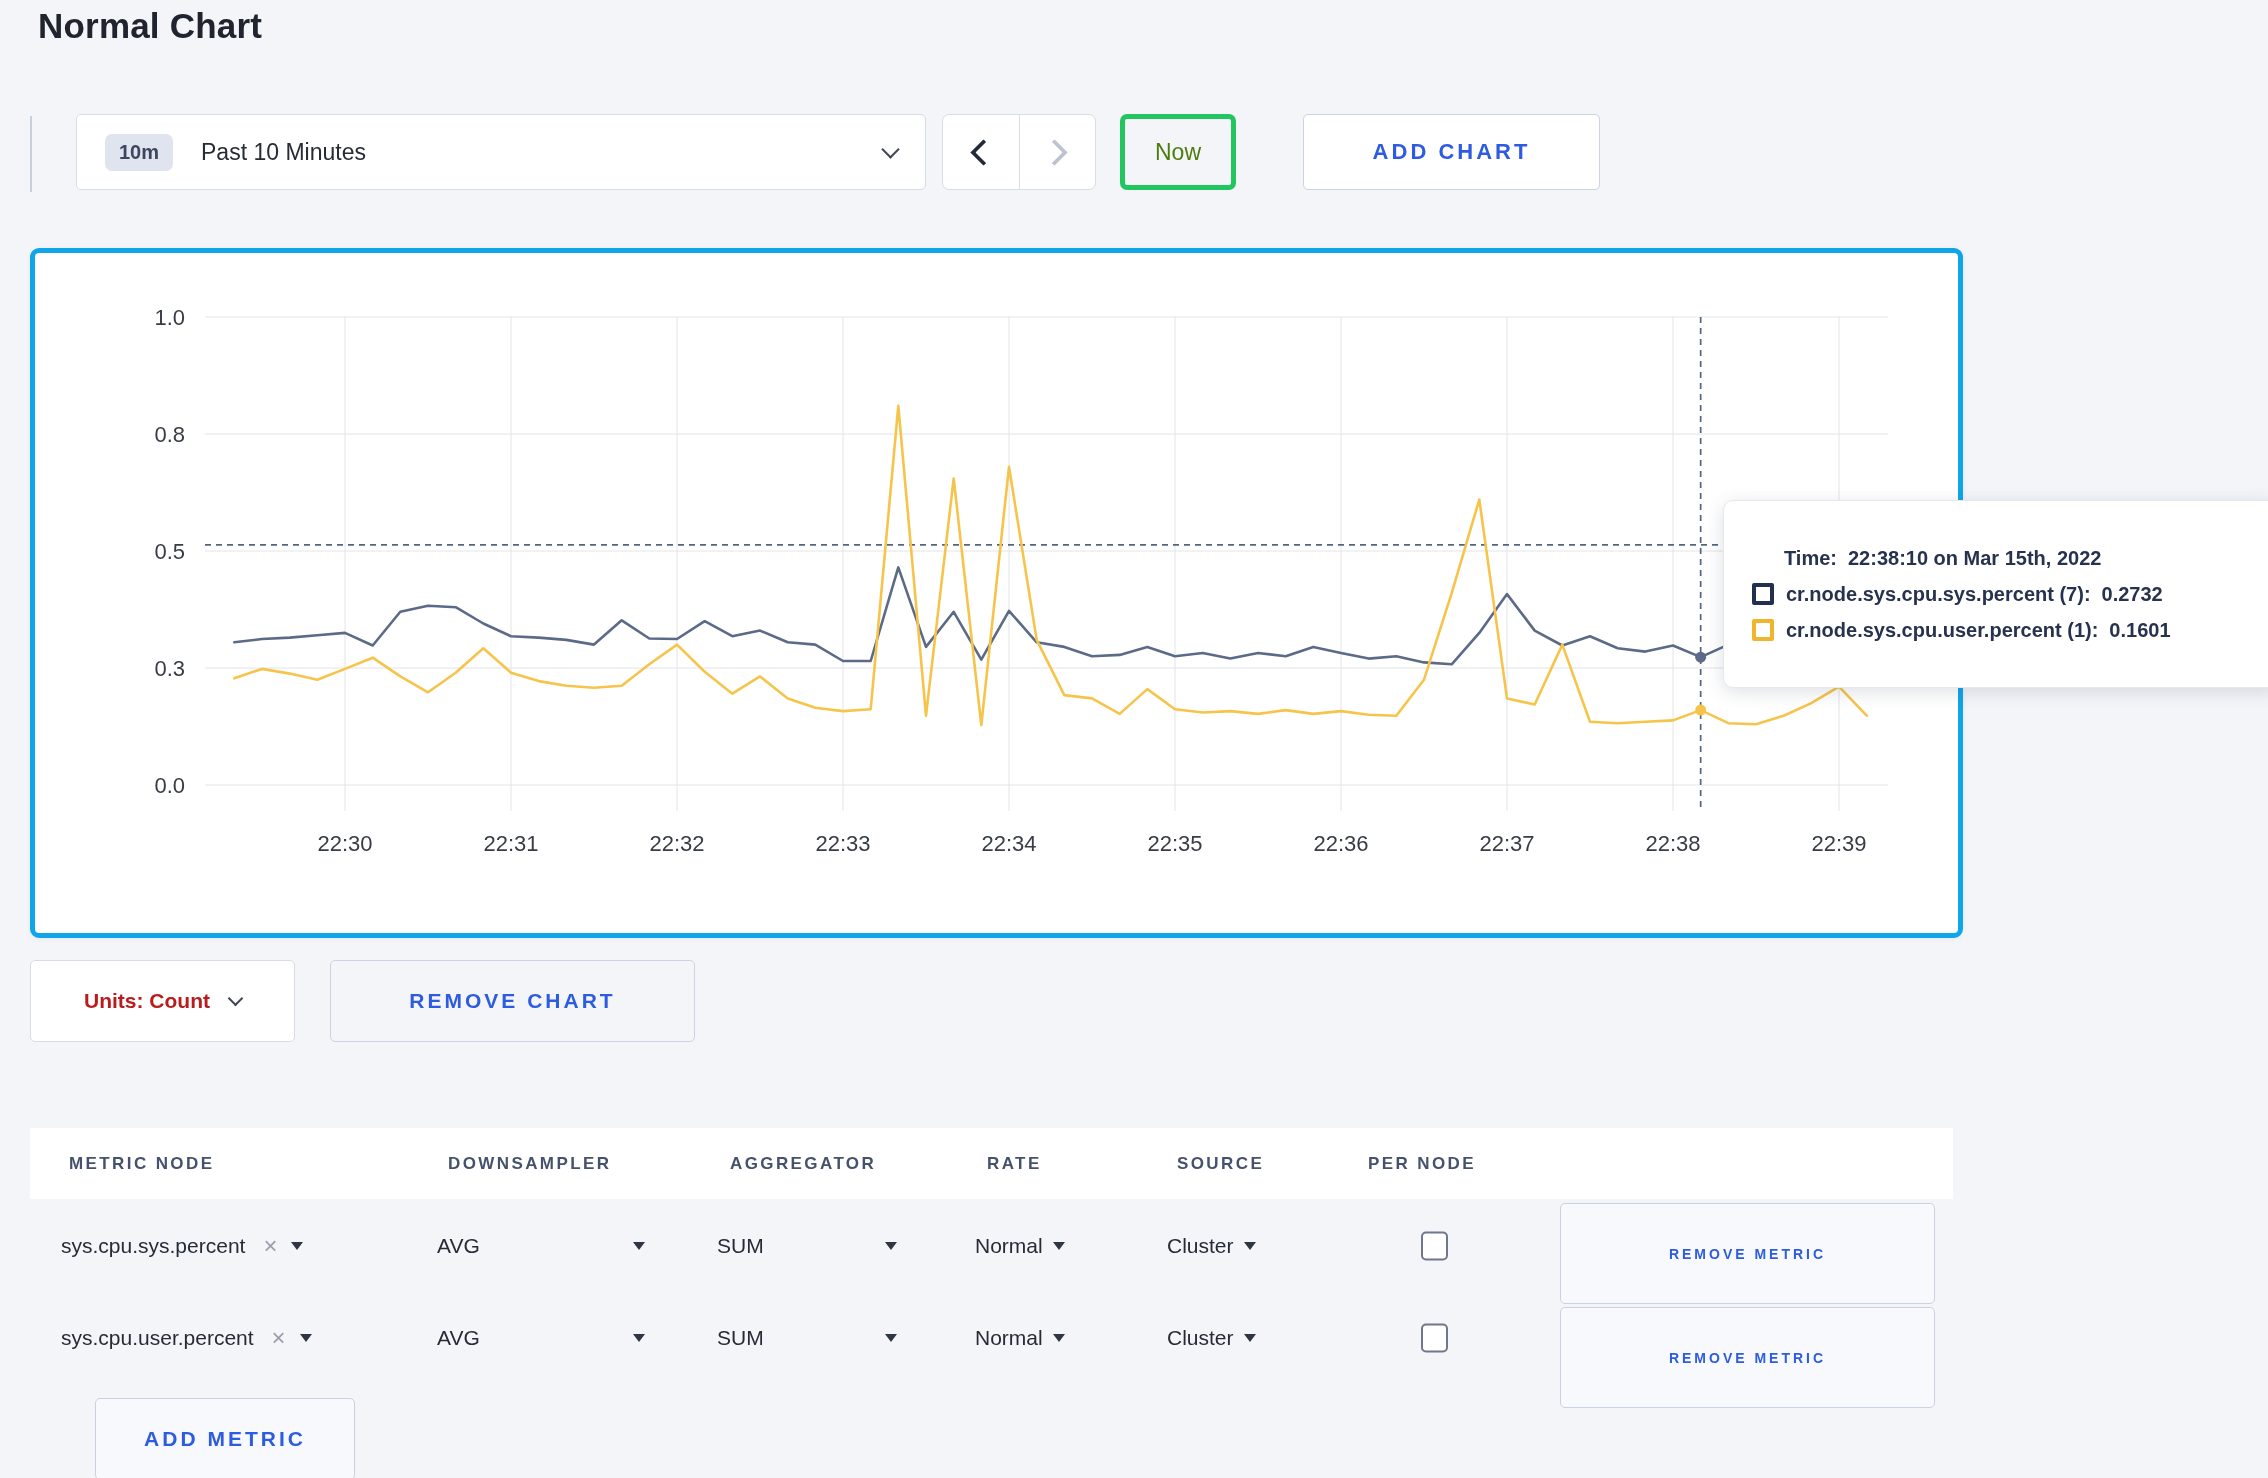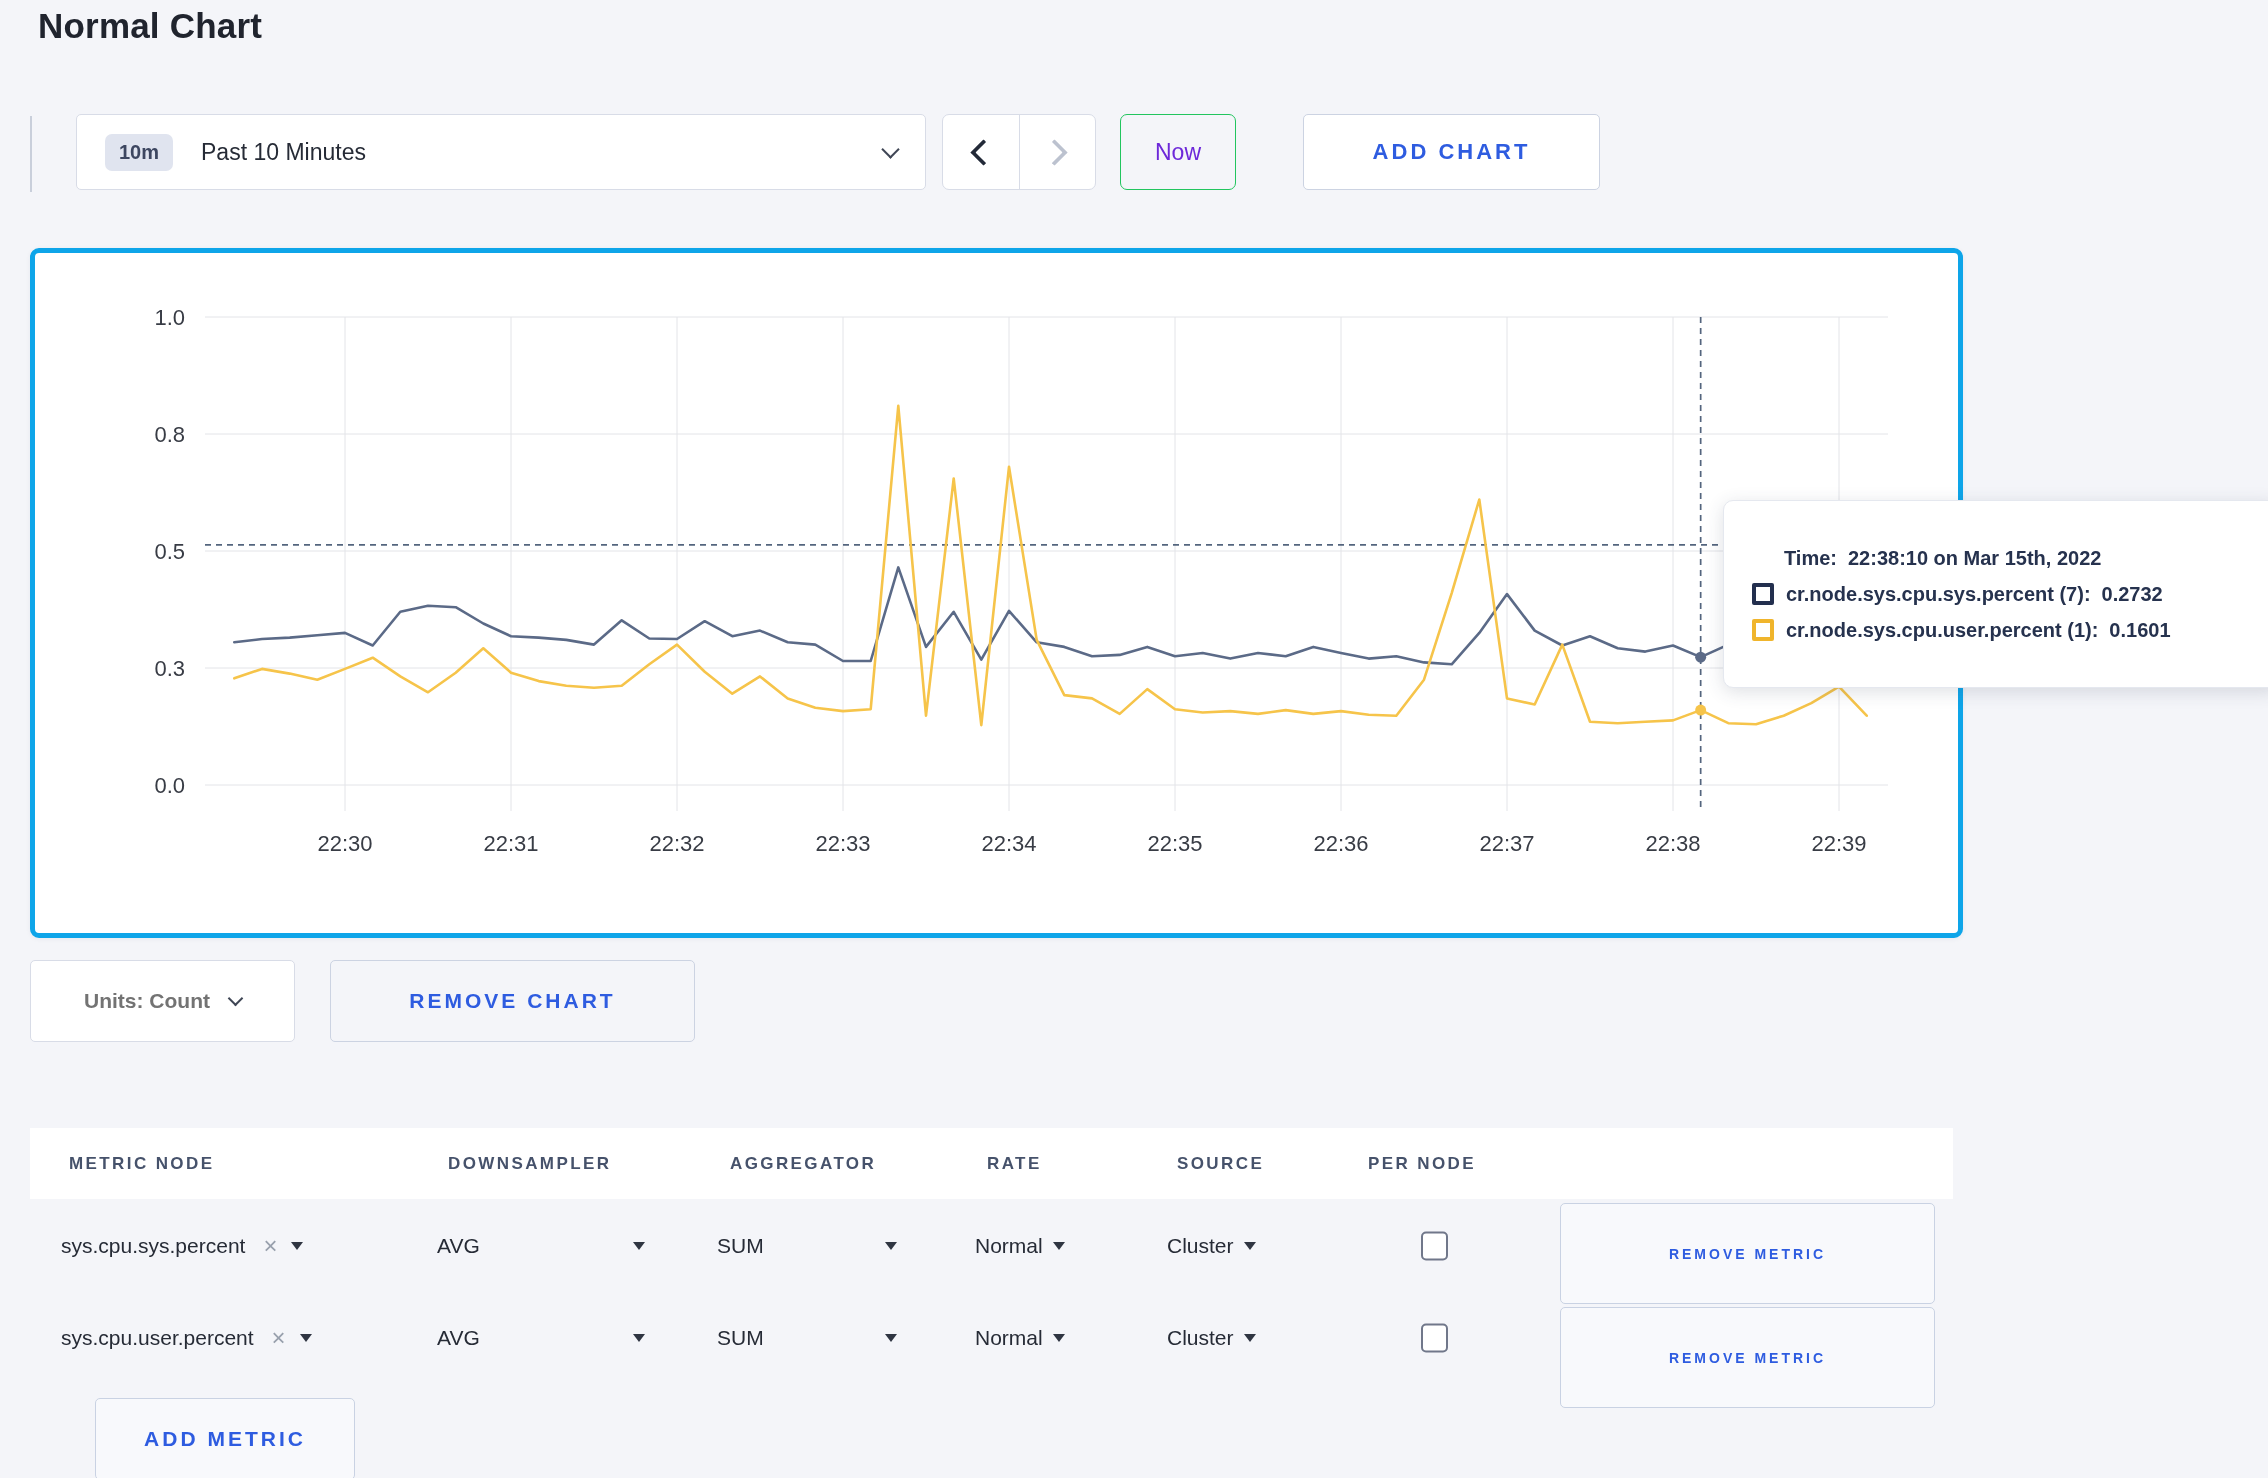--- a/index.html
+++ b/index.html
@@ -30,22 +30,22 @@
   .chev{width:11px;height:11px;border-right:2px solid #3f4655;border-bottom:2px solid #3f4655;transform:rotate(45deg);margin-top:-6px;}
   .pager{
     left:942px;top:114px;width:154px;height:76px;background:#fff;
     border:1px solid #d8dce7;border-radius:7px;display:flex;box-sizing:border-box;
   }
   .pager-btn{flex:1;display:flex;align-items:center;justify-content:center;cursor:pointer;}
   .pager-btn + .pager-btn{border-left:1px solid #d8dce7;}
   .chev-left{width:15px;height:15px;border-left:4px solid #232a38;border-top:4px solid #232a38;transform:rotate(-45deg);margin-left:6px;border-radius:1px;}
   .chev-right{width:15px;height:15px;border-right:4px solid #bcc2cf;border-bottom:4px solid #bcc2cf;transform:rotate(-45deg);margin-right:6px;border-radius:1px;}
   .now-btn{
-    left:1120px;top:114px;width:116px;height:76px;border:1px solid #22c55e;border-radius:7px;
-    display:flex;align-items:center;justify-content:center;font-size:23px;color:#6d28d9;
+    left:1120px;top:114px;width:116px;height:76px;border:5px solid #22c55e;border-radius:7px;
+    display:flex;align-items:center;justify-content:center;font-size:23px;color:#4d7c0f;
     box-sizing:border-box;cursor:default;background:transparent;
   }
   .btn-blue-outline{
     border:1px solid #ccd3e2;border-radius:5px;background:#fbfcfe;
     display:flex;align-items:center;justify-content:center;
     color:#2e5ce0;font-weight:700;letter-spacing:3px;cursor:pointer;box-sizing:border-box;
   }
   .add-chart{left:1303px;top:114px;width:297px;height:76px;font-size:22px;background:#fff;}
 
   
@@ -73,21 +73,21 @@
   .tt-label{font-weight:700;color:#26324e;}
   .tt-value{margin-left:11px;font-weight:700;}
   .tt-square{width:14px;height:14px;border-radius:2px;margin-right:12px;flex:0 0 auto;}
   .tt-square.sys{border:4px solid #232f4e;}
   .tt-square.user{border:4px solid #f0b52c;}
 
   
   .units-box{
     left:30px;top:960px;width:265px;height:82px;background:#fff;border:1px solid #d8dce7;
     border-radius:5px;display:flex;align-items:center;justify-content:center;gap:20px;
-    font-size:21px;font-weight:700;color:#737373;cursor:pointer;box-sizing:border-box;
+    font-size:21px;font-weight:700;color:#b91c1c;cursor:pointer;box-sizing:border-box;
   }
   .units-box .chev{width:9px;height:9px;border-width:2px;}
   .remove-chart{left:330px;top:960px;width:365px;height:82px;font-size:21px;background:transparent;}
 
   
   .table-header{left:30px;top:1128px;width:1923px;height:71px;background:#fff;}
   .col-label{
     position:absolute;top:50%;transform:translateY(-50%);
     font-size:17px;font-weight:700;letter-spacing:2.4px;color:#46526b;white-space:nowrap;
   }

